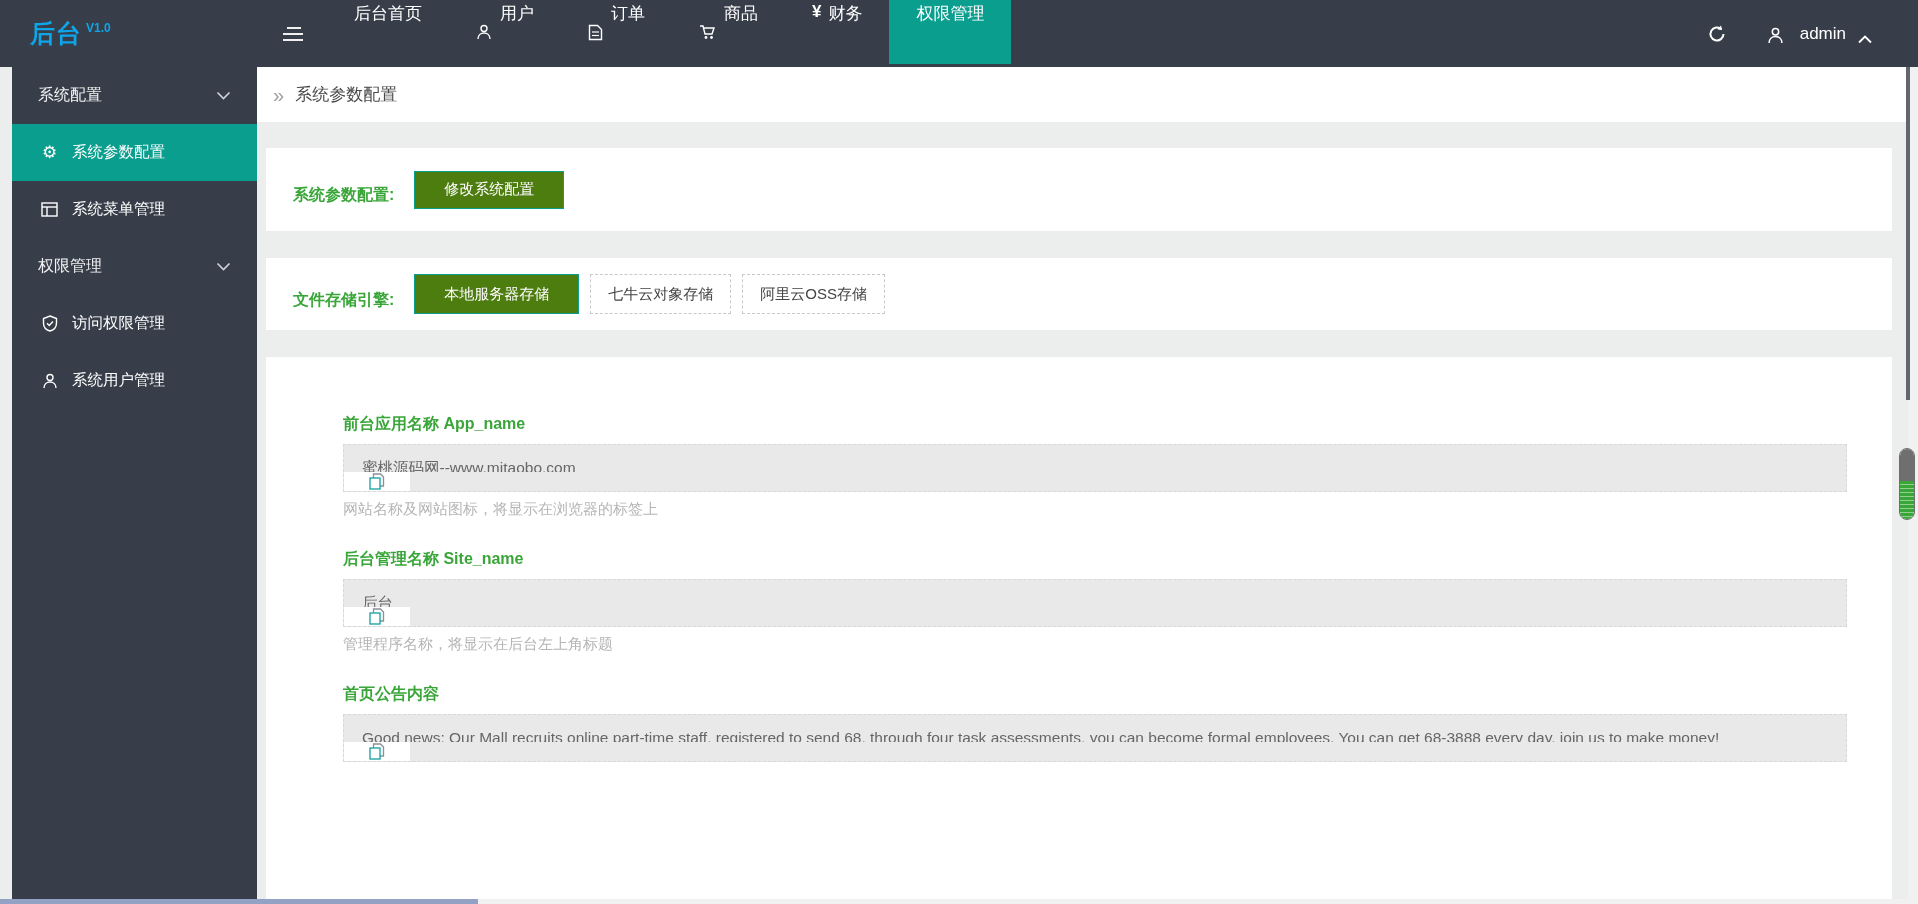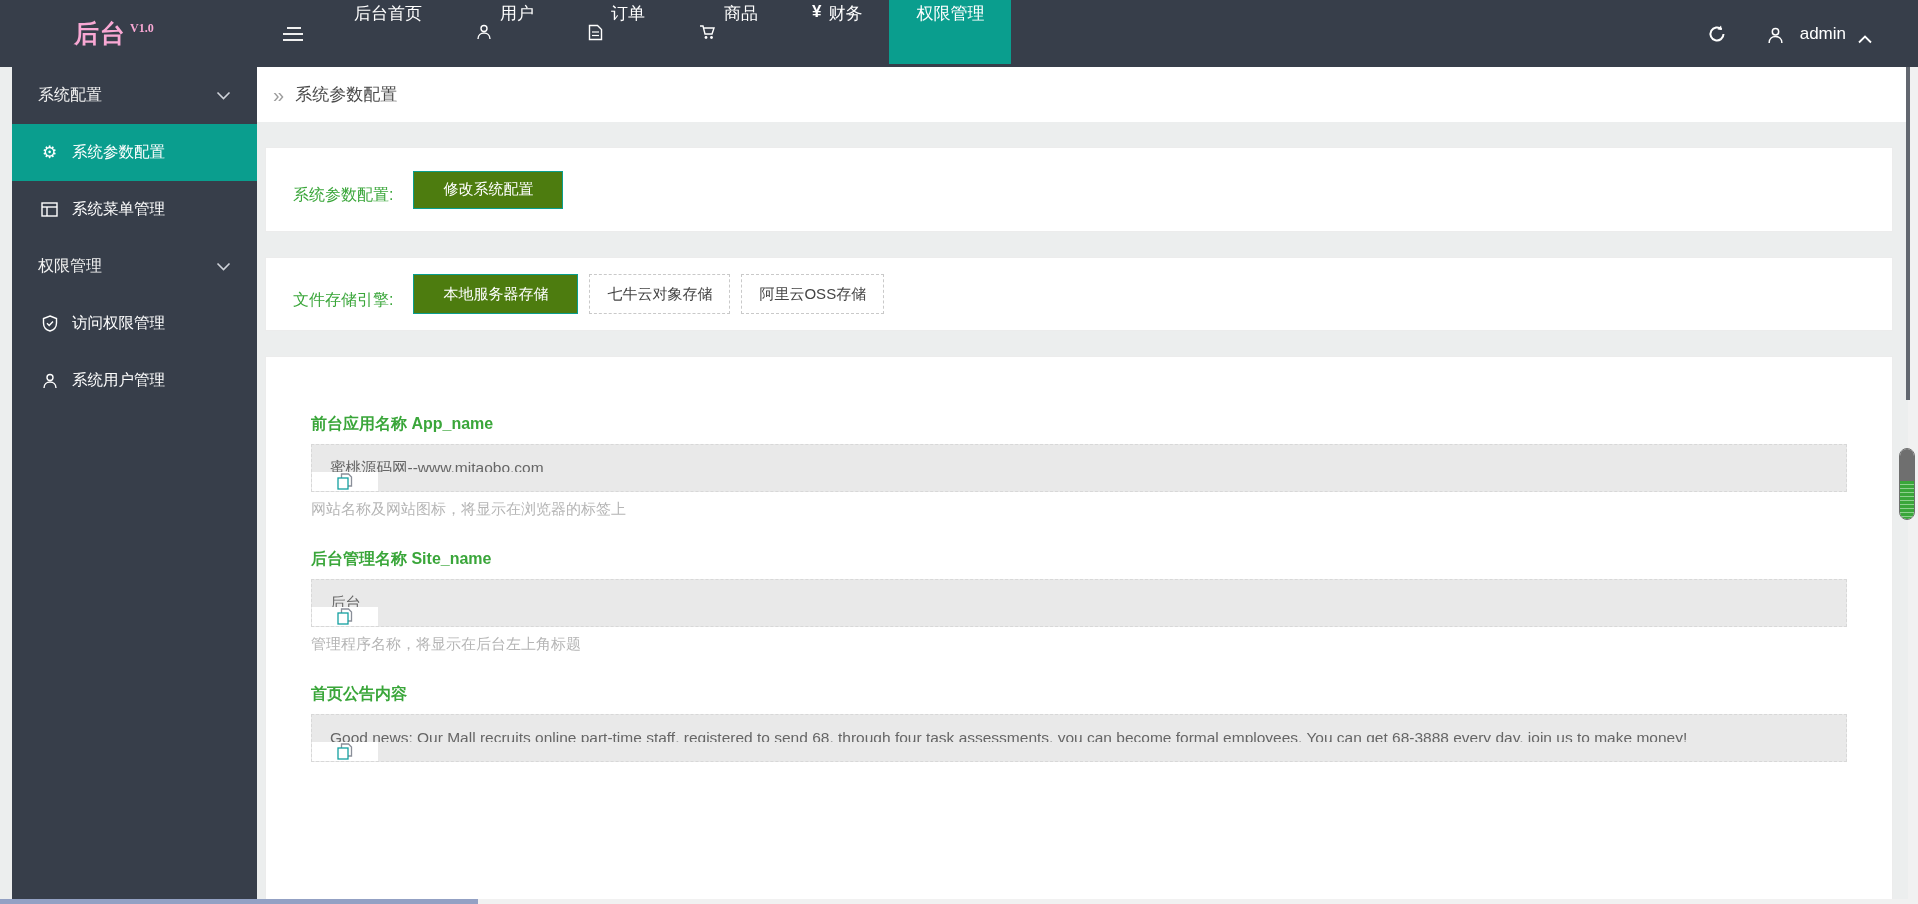--- a/index.html
+++ b/index.html
@@ -9,21 +9,21 @@
     background:#eceeee;
     font-family:"Liberation Sans","DejaVu Sans",sans-serif;
     color:#333;
   }
 
   
   .navbar {
     position:absolute; top:0; left:0; width:1918px; height:67px;
     background:#373e4a; display:flex; align-items:center; z-index:30;
   }
-  .logo-area { width:245px; flex:0 0 245px; padding-left:74px; color:#f9a8d4; white-space:nowrap;font-family:Liberation Serif, serif; }
+  .logo-area { width:245px; flex:0 0 245px; padding-left:30px; color:#0ea5e9; white-space:nowrap; }
   .logo-main { font-size:25px; font-weight:bold; letter-spacing:1px; }
   .logo-ver  { font-size:12px; font-weight:bold; vertical-align:10px; margin-left:4px; }
   .hamburger { margin-left:38px; width:22px; cursor:pointer; }
   .hamburger span { display:block; height:2px; background:#f0f0f0; margin:4px 0; }
   .hamburger span:nth-child(1){ width:14px; margin-left:4px; }
   .hamburger span:nth-child(2){ width:20px; }
   .hamburger span:nth-child(3){ width:20px; }
   .nav-items { display:flex; margin-left:22px; height:67px; }
   .nav-item {
     height:64px; display:flex; padding:2px 27px;
@@ -66,35 +66,35 @@
   .crumb-icon { color:#9d9d9d; font-size:20px; line-height:1; }
   .crumb-text { font-size:17px; color:#4a4a4a; }
 
   .card {
     background:#fff; border:1px solid #ececec;
     margin:25px 25px 0 20px;
   }
   .card-row { display:flex; align-items:center; padding-left:27px; }
   .card1 { height:85px; }
   .card2 { height:74px; }
-  .inline-label { color:#3aa63a; font-weight:normal; font-size:16px; margin-right:20px; white-space:nowrap;margin-top:12px; }
+  .inline-label { color:#3aa63a; font-weight:bold; font-size:16px; margin-right:20px; white-space:nowrap;margin-top:12px; }
   .btn-teal {
     background:#4d7c0f; color:#fff; border:1px solid #0a9e8e;
     font-size:15px; height:38px; padding:0 29px; cursor:pointer;
     font-family:Liberation Sans, sans-serif;
   }
   .card2 .btn-teal { height:40px; }
   .btn-ghost {
     background:#fff; color:#444; border:1px dashed #c9c9c9;
     font-size:15px; height:40px; padding:0 17px; margin-left:11px; cursor:pointer;
     font-family:inherit;
   }
 
   .card3 { margin-top:25px; padding:57px 45px 30px; height:560px; }
-  .field { margin-bottom:30px; }
+  .field { margin-bottom:30px;margin-left:32px; }
   .f-label { color:#3aa63a; font-weight:bold; font-size:16px; margin-bottom:9px; }
   .input-group { display:flex; height:48px; border:1px dashed #d8d8d8; background:#e9e9e9;flex-direction:column; }
   .ig-main {
     flex:1; line-height:46px; padding-left:18px;
     font-size:15.5px; color:#666; white-space:nowrap; overflow:hidden;
   }
   .ig-append { width:66px; background:#fff; display:flex; align-items:center; justify-content:center; cursor:pointer; }
   .f-hint { margin-top:8px; color:#b5b5b5; font-size:15px; }
 
   

